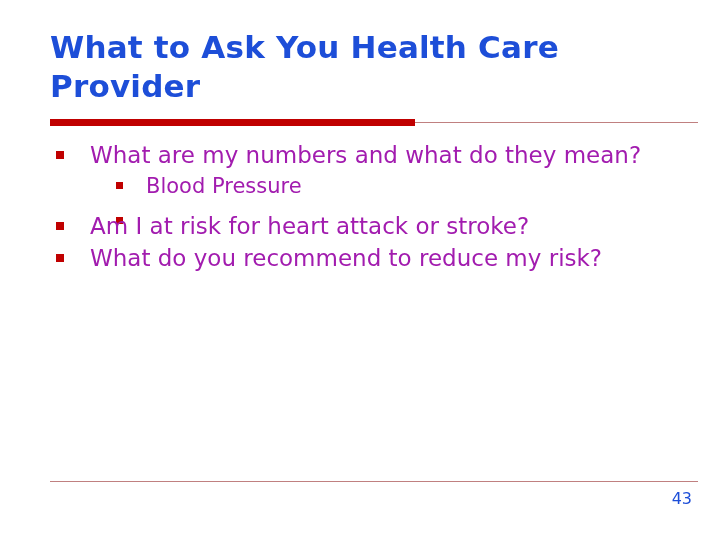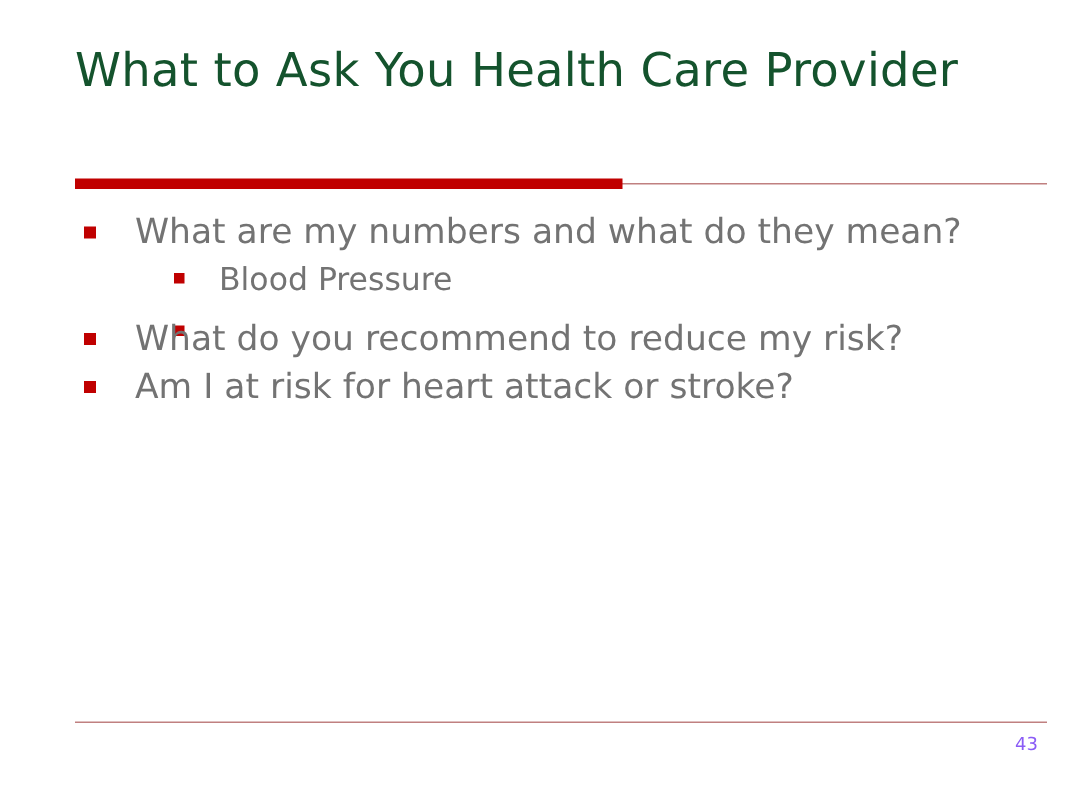--- a/index.html
+++ b/index.html
@@ -20,22 +20,22 @@
     box-sizing: border-box;
     background: #ffffff;
   }
   .title {
     position: absolute;
     left: 50px;
     top: 28px;
     width: 640px;
     font-size: 31px;
     line-height: 1.25;
-    color: #14532d;
-    font-weight: normal;
+    color: #1d4ed8;
+    font-weight: bold;
     letter-spacing: 0.2px;
   }
   .title-rule {
     position: absolute;
     left: 50px;
     top: 122px;
     width: 648px;
     height: 1px;
     background: #c08080;
   }
@@ -53,21 +53,21 @@
     top: 140px;
     width: 660px;
   }
   ul {
     list-style: none;
     margin: 0;
     padding: 0;
   }
   li {
     position: relative;
-    color: #737373;
+    color: #a21caf;
   }
   .lvl1 {
     font-size: 23px;
     line-height: 1.32;
     padding-left: 62px;
     margin-bottom: 2px;
   }
   .lvl1 > .bullet {
     position: absolute;
     left: 28px;
@@ -98,22 +98,22 @@
     left: 50px;
     top: 481px;
     width: 648px;
     height: 1px;
     background: #c08080;
   }
   .page-number {
     position: absolute;
     right: 28px;
     top: 489px;
-    font-size: 12px;
-    color: #8b5cf6;
+    font-size: 16px;
+    color: #1d4ed8;
   }
 </style>
 </head>
 <body>
 
 <div class="slide">
 
   <div class="title">What to Ask You Health Care Provider</div>
 
   <div class="title-rule"></div>
@@ -127,25 +127,25 @@
       </li>
       <li class="lvl2 sub-list">
         <span class="bullet"></span>
         <span>Blood Pressure</span>
       </li>
       <li class="lvl2">
         <span class="bullet"></span>
       </li>
       <li class="lvl1">
         <span class="bullet"></span>
-        <span>What do you recommend to reduce my risk?</span>
+        <span>Am I at risk for heart attack or stroke?</span>
       </li>
       <li class="lvl1">
         <span class="bullet"></span>
-        <span>Am I at risk for heart attack or stroke?</span>
+        <span>What do you recommend to reduce my risk?</span>
       </li>
     </ul>
   </div>
 
   <div class="footer-rule"></div>
   <div class="page-number">43</div>
 
 </div>
 
 </body></html>

